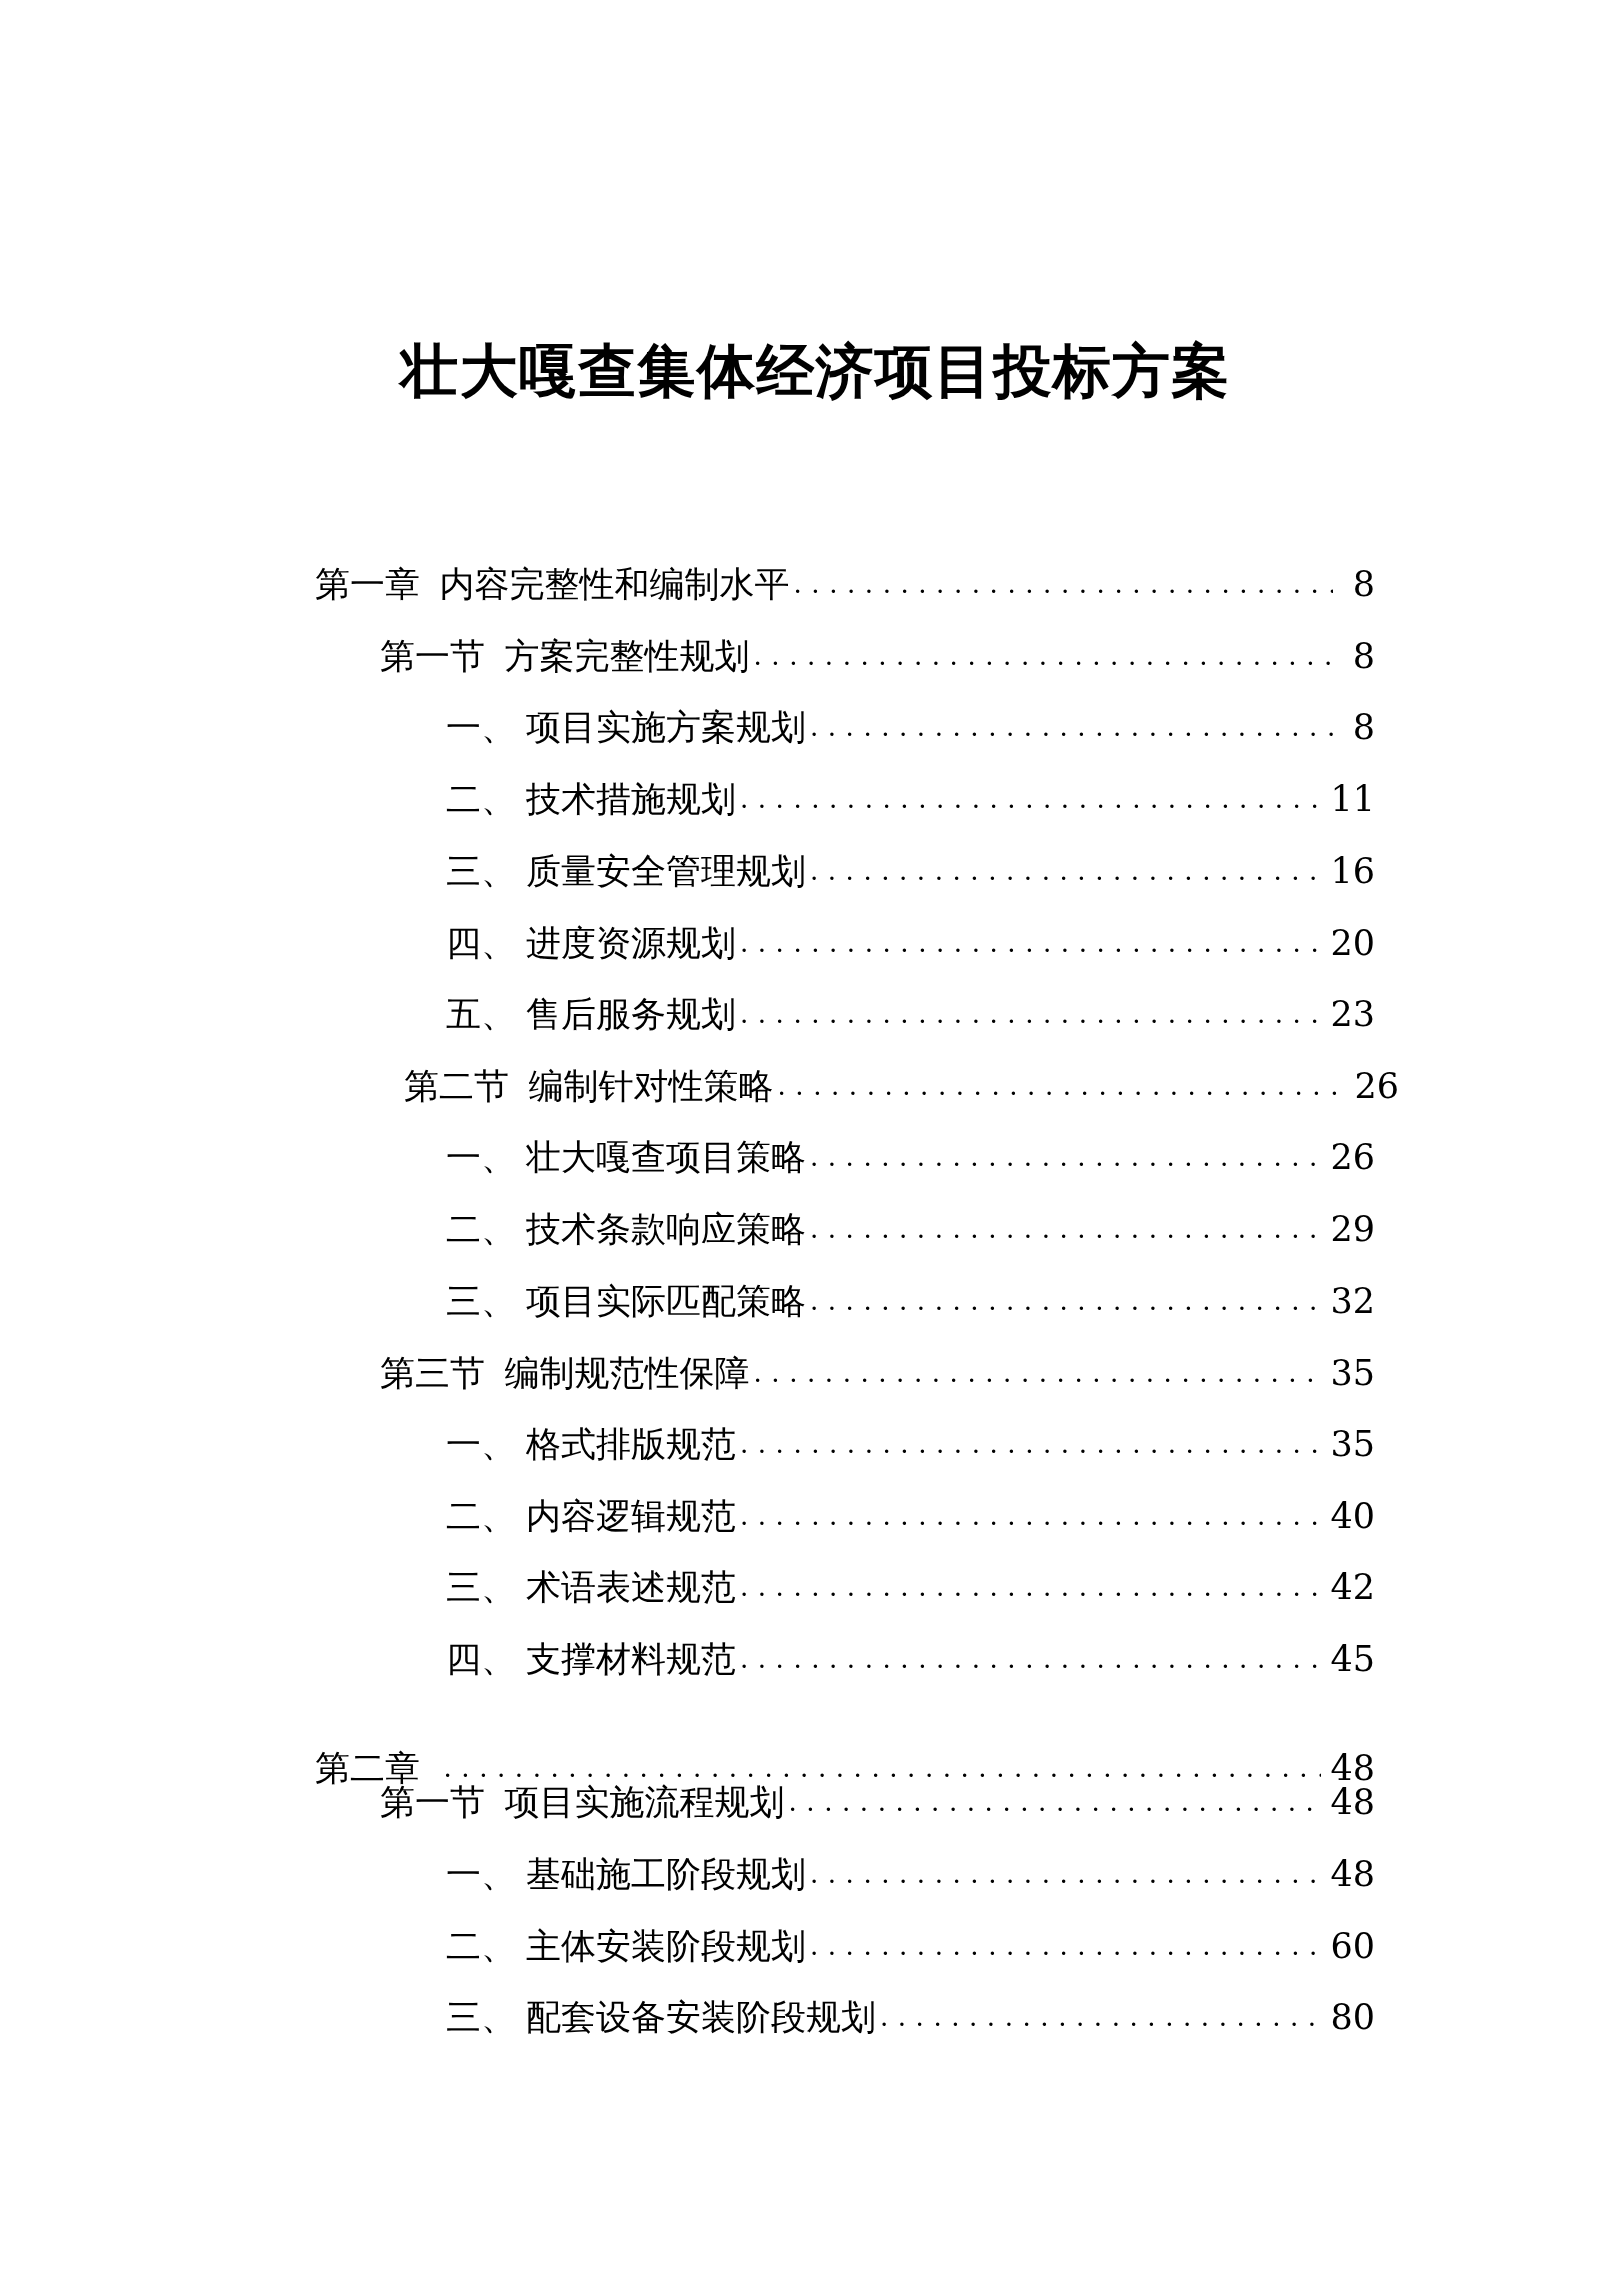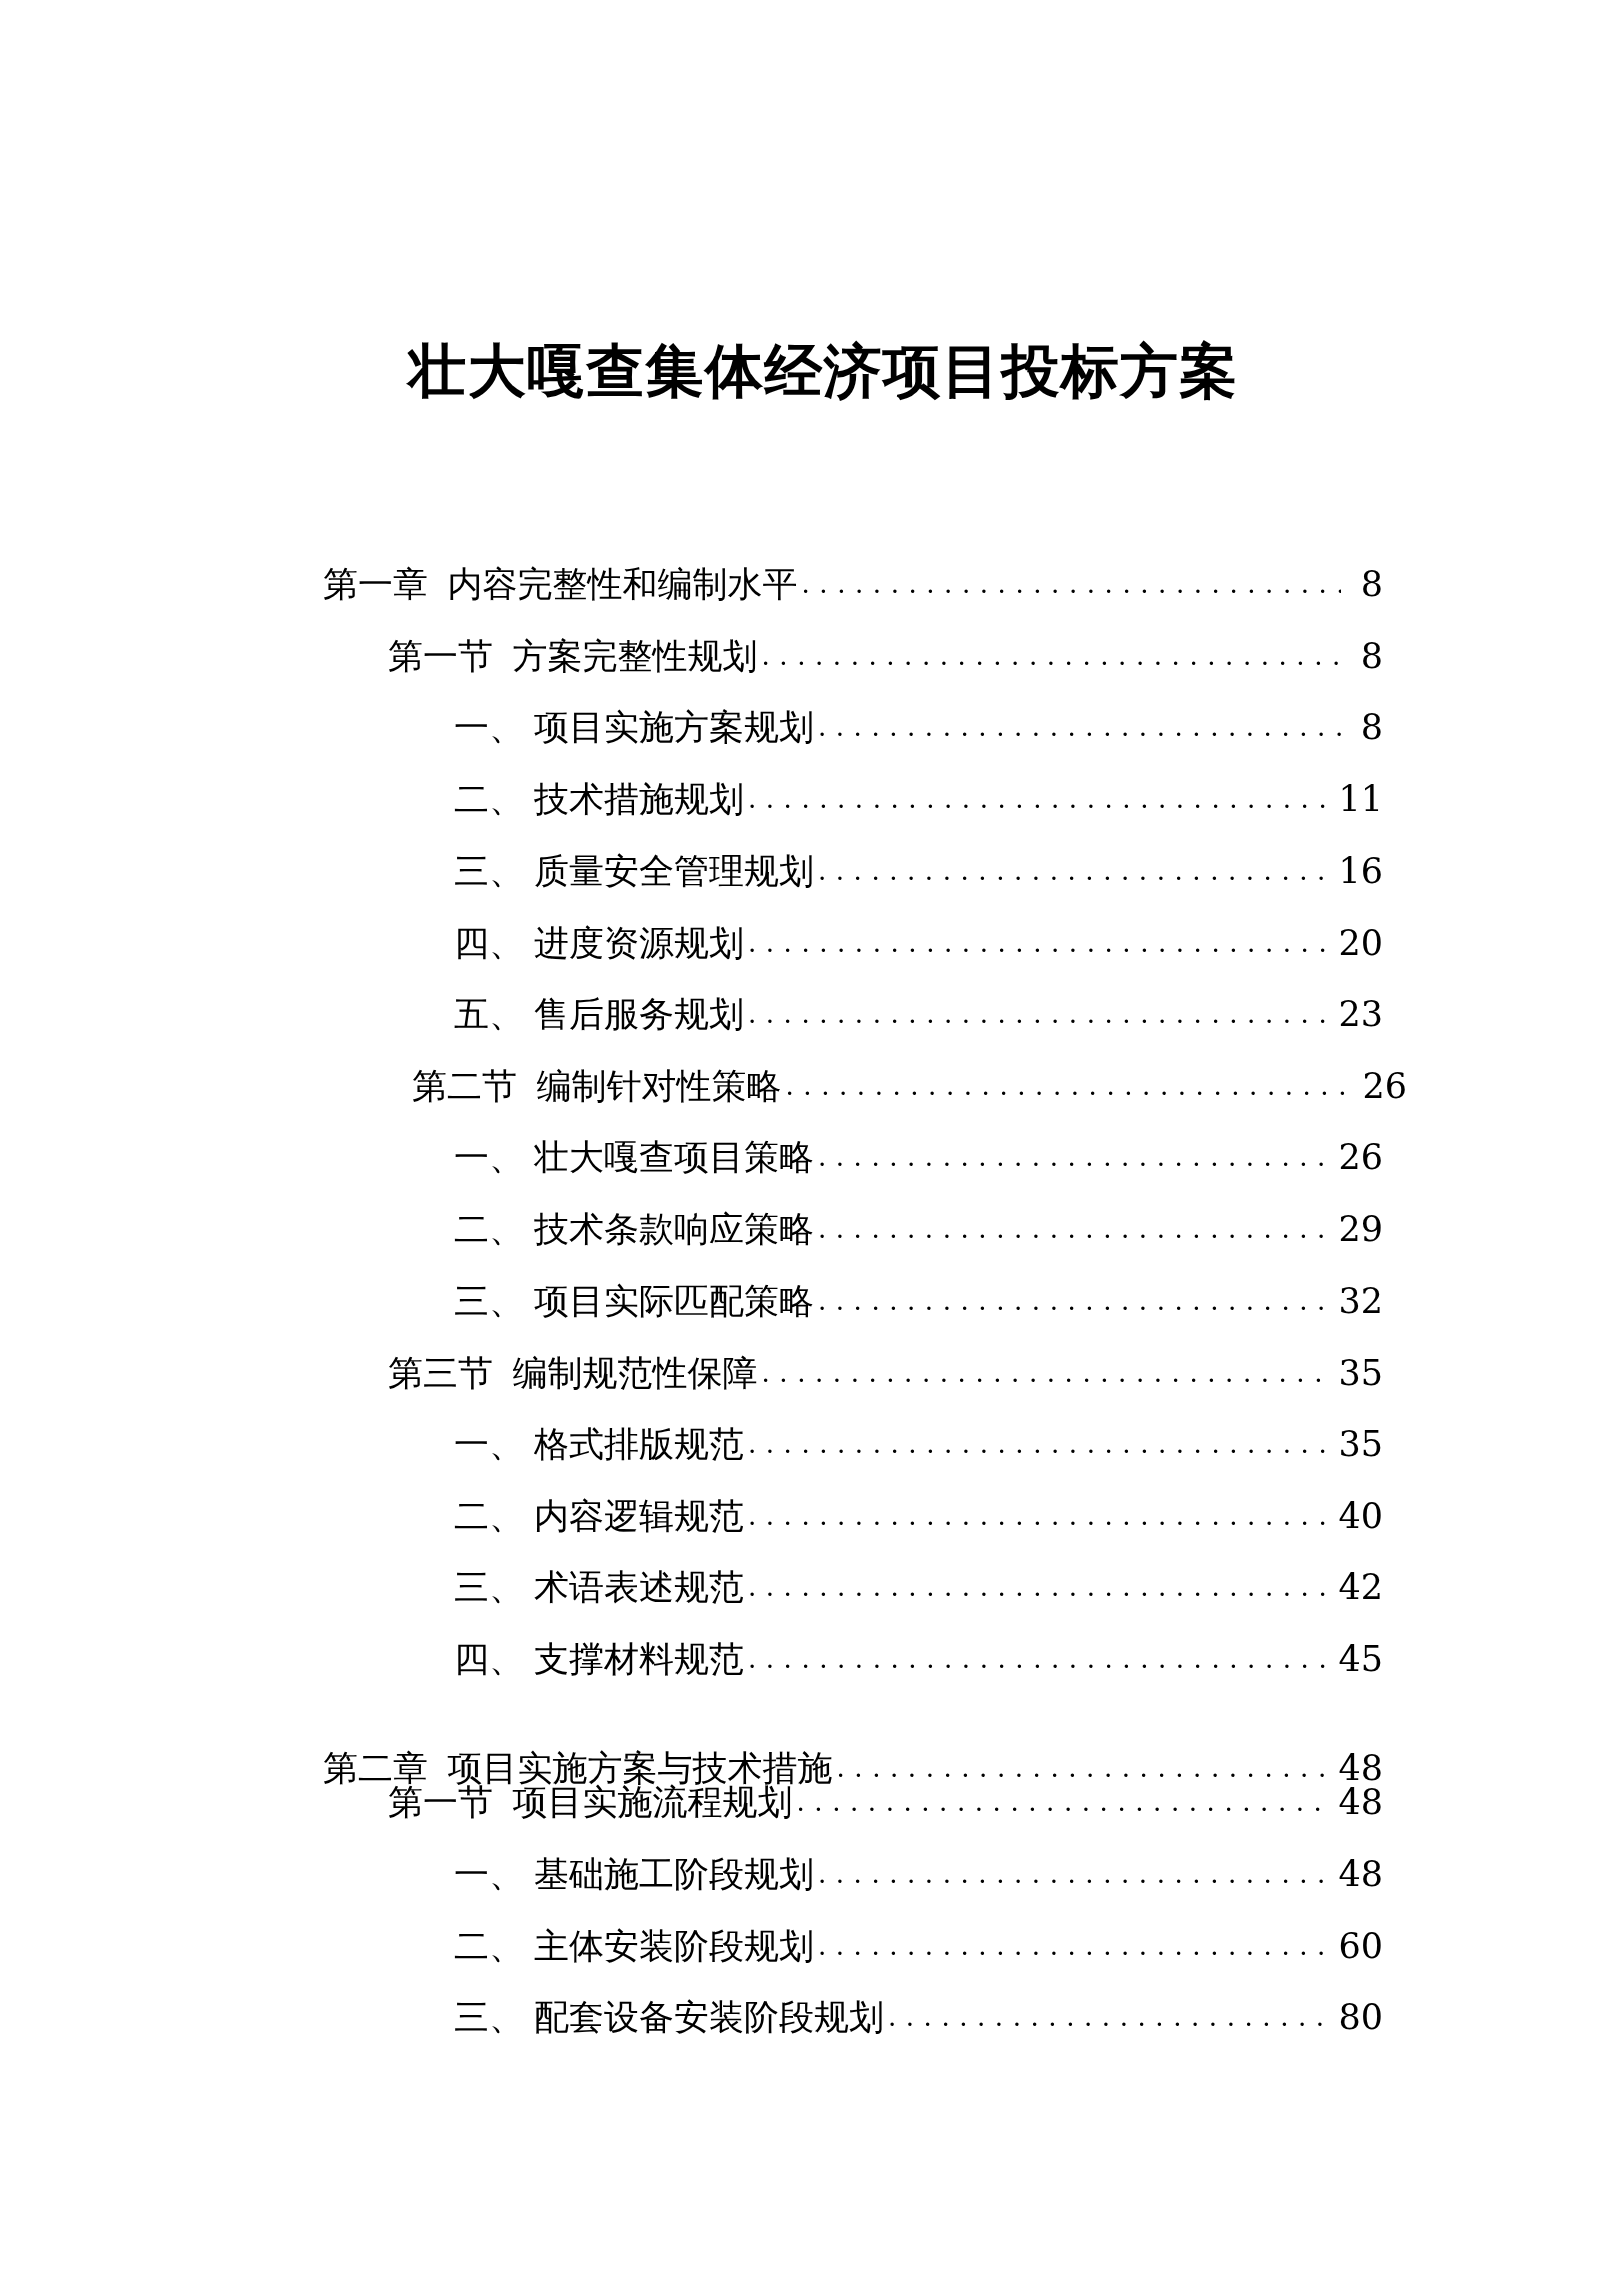--- a/index.html
+++ b/index.html
@@ -10,21 +10,21 @@
     body {
       width: 1623px;
       height: 2295px;
       position: relative;
       overflow: hidden;
       font-family: "DejaVu Serif", "Liberation Serif", serif;
       color: #000000;
     }
     .page {
       position: absolute;
-      left: 12px; top: 0;
+      left: 4px; top: 0;
       width: 1403px;
       height: 2295px;
       background: #ffffff;
     }
     .doc-title {
       position: absolute;
       left: 0;
       width: 1623px;
       top: 332px;
       text-align: center;
@@ -174,21 +174,20 @@
       <span class="page-num">42</span>
     </div>
     <div class="toc-entry lvl-3" style="top:1075px;left:442px;width:929px;">
       <span class="num">四、</span>
       <span class="label">支撑材料规范</span>
       <span class="leader"></span>
       <span class="page-num">45</span>
     </div>
     <div class="toc-entry lvl-1" style="top:1146px;left:311px;width:1060px;margin-top:38px;">
       <span class="num">第二章</span>
-      <span class="label">项目实施方案与技术措施</span>
       <span class="leader"></span>
       <span class="page-num">48</span>
     </div>
     <div class="toc-entry lvl-2" style="top:1218px;left:376px;width:995px;">
       <span class="num">第一节</span>
       <span class="label">项目实施流程规划</span>
       <span class="leader"></span>
       <span class="page-num">48</span>
     </div>
     <div class="toc-entry lvl-3" style="top:1290px;left:442px;width:929px;">

